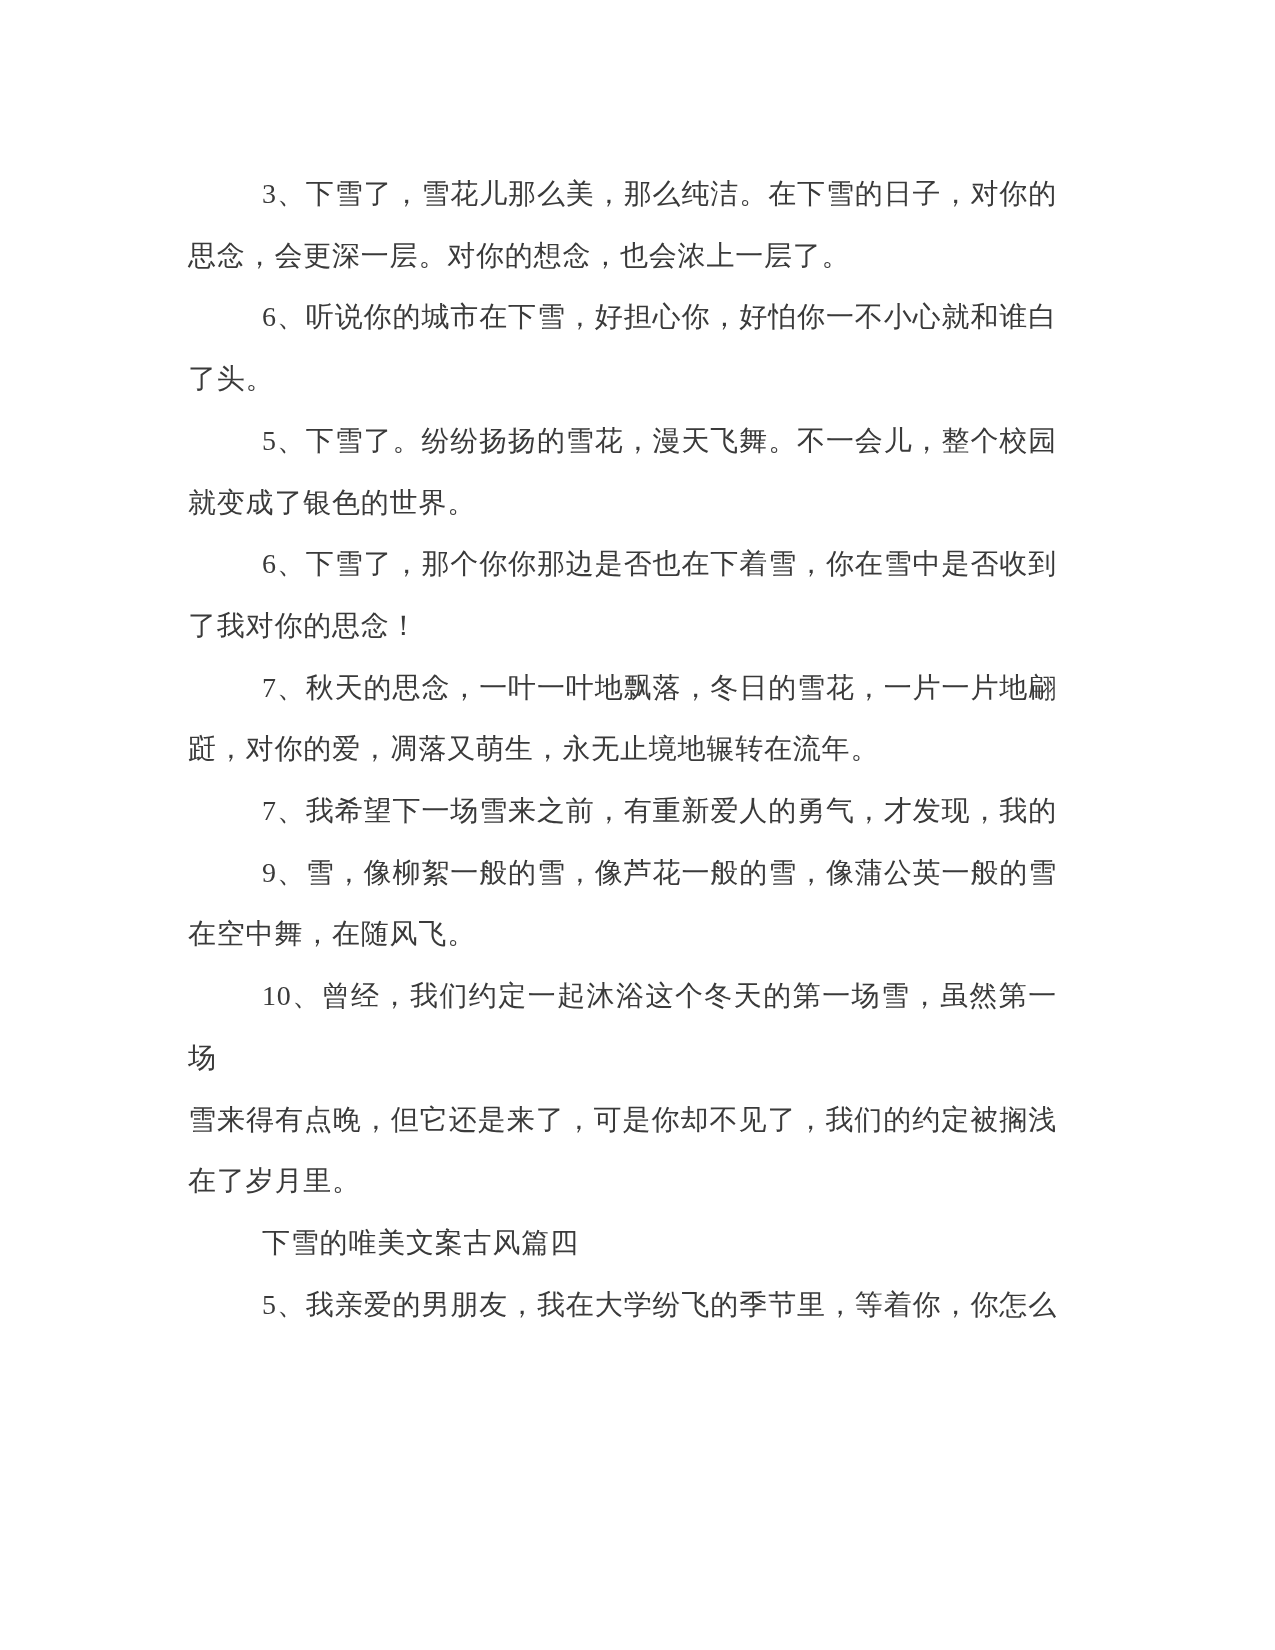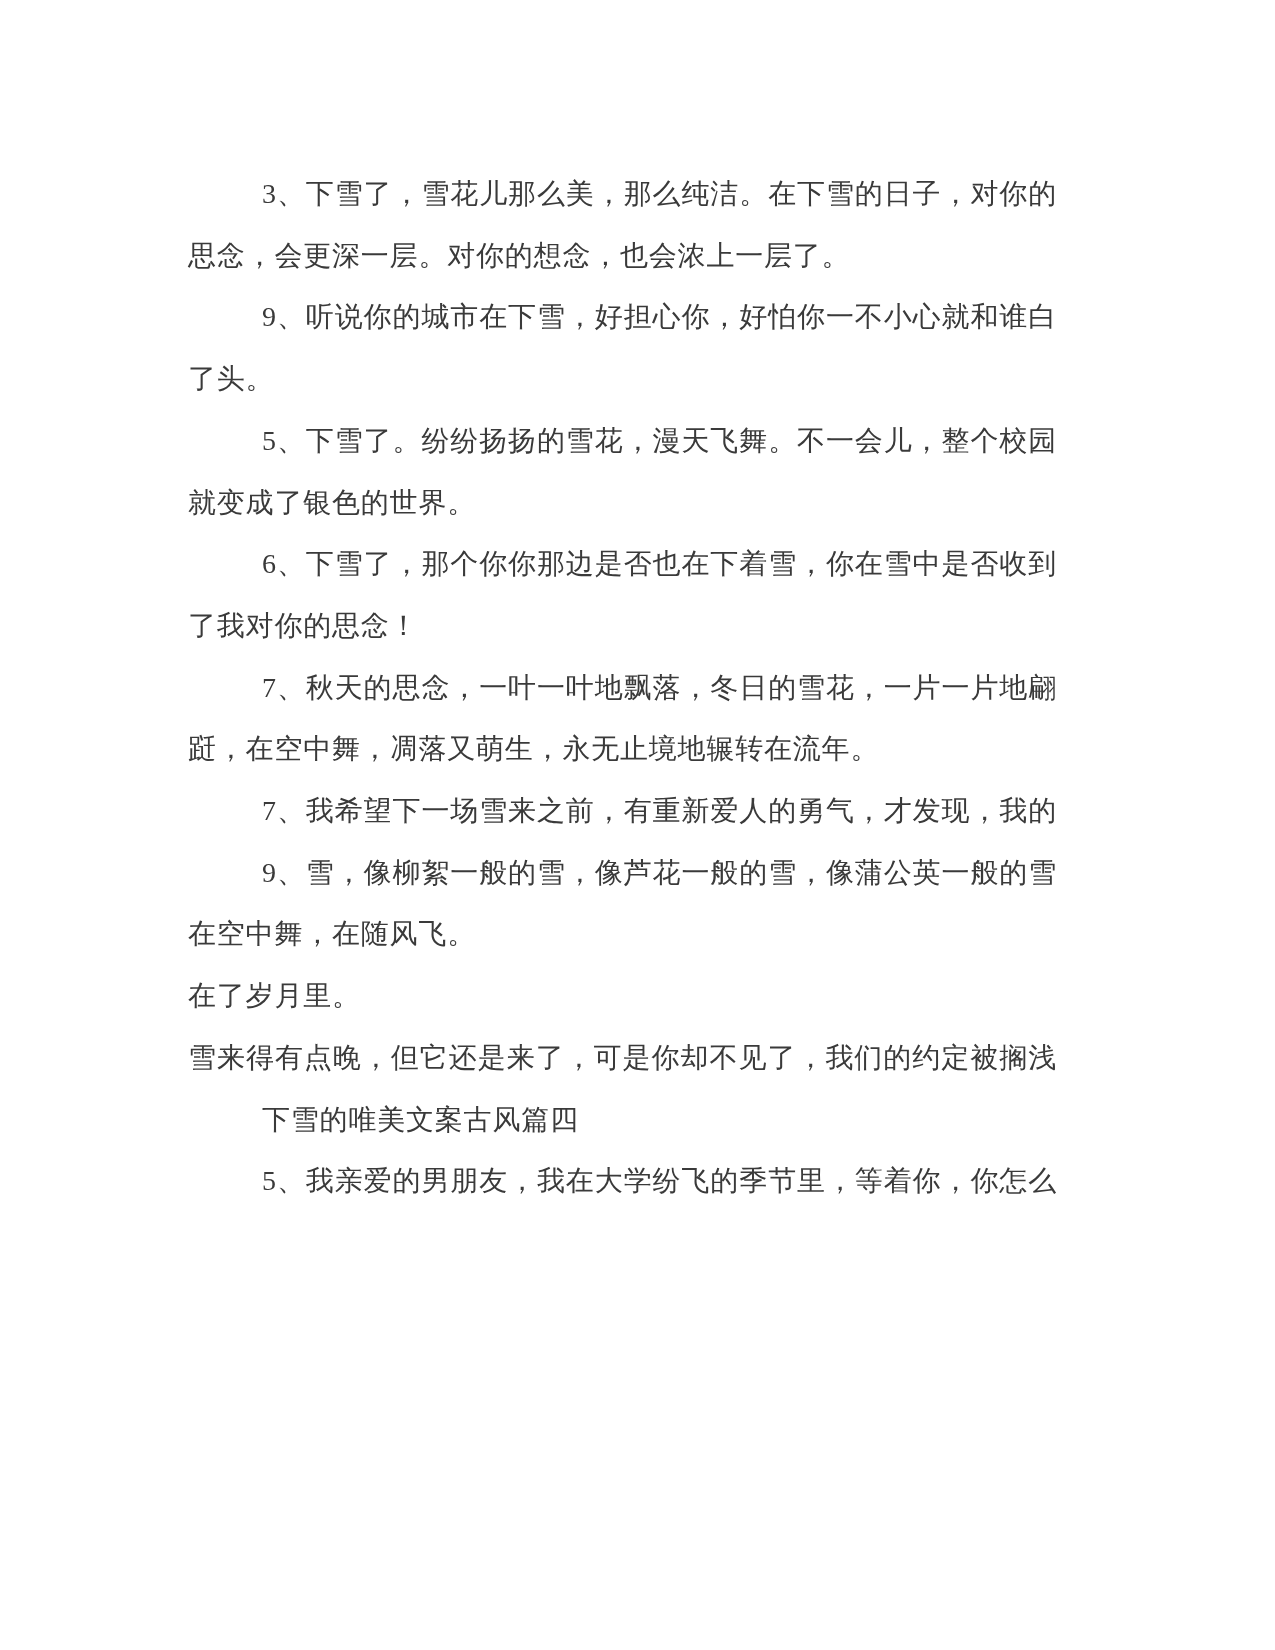--- a/index.html
+++ b/index.html
@@ -54,45 +54,46 @@
 </head>
 <body style="background: rgb(255, 255, 255);">
 
 <div class="page">
   <div class="text-block" id="text-block" style="color: rgb(58, 58, 58);">
       <div class="paragraph">
         <div class="line first">3、下雪了，雪花儿那么美，那么纯洁。在下雪的日子，对你的</div>
         <div class="line final">思念，会更深一层。对你的想念，也会浓上一层了。</div>
       </div>
       <div class="paragraph">
-        <div class="line first">9、听说你的城市在下雪，好担心你，好怕你一不小心就和谁白</div>
+        <div class="line first">6、听说你的城市在下雪，好担心你，好怕你一不小心就和谁白</div>
         <div class="line final">了头。</div>
       </div>
       <div class="paragraph">
         <div class="line first">5、下雪了。纷纷扬扬的雪花，漫天飞舞。不一会儿，整个校园</div>
         <div class="line final">就变成了银色的世界。</div>
       </div>
       <div class="paragraph">
         <div class="line first">6、下雪了，那个你你那边是否也在下着雪，你在雪中是否收到</div>
         <div class="line final">了我对你的思念！</div>
       </div>
       <div class="paragraph">
         <div class="line first">7、秋天的思念，一叶一叶地飘落，冬日的雪花，一片一片地翩</div>
-        <div class="line final">跹，在空中舞，凋落又萌生，永无止境地辗转在流年。</div>
+        <div class="line final">跹，对你的爱，凋落又萌生，永无止境地辗转在流年。</div>
       </div>
       <div class="paragraph">
         <div class="line first">7、我希望下一场雪来之前，有重新爱人的勇气，才发现，我的</div>
       </div>
       <div class="paragraph">
         <div class="line first">9、雪，像柳絮一般的雪，像芦花一般的雪，像蒲公英一般的雪</div>
         <div class="line final">在空中舞，在随风飞。</div>
       </div>
       <div class="paragraph">
+        <div class="line first">10、曾经，我们约定一起沐浴这个冬天的第一场雪，虽然第一场</div>
+        <div class="line">雪来得有点晚，但它还是来了，可是你却不见了，我们的约定被搁浅</div>
         <div class="line final">在了岁月里。</div>
-        <div class="line">雪来得有点晚，但它还是来了，可是你却不见了，我们的约定被搁浅</div>
       </div>
       <div class="paragraph">
         <div class="line first final">下雪的唯美文案古风篇四</div>
       </div>
       <div class="paragraph">
         <div class="line first">5、我亲爱的男朋友，我在大学纷飞的季节里，等着你，你怎么</div>
       </div>
     </div>
 </div>
 

